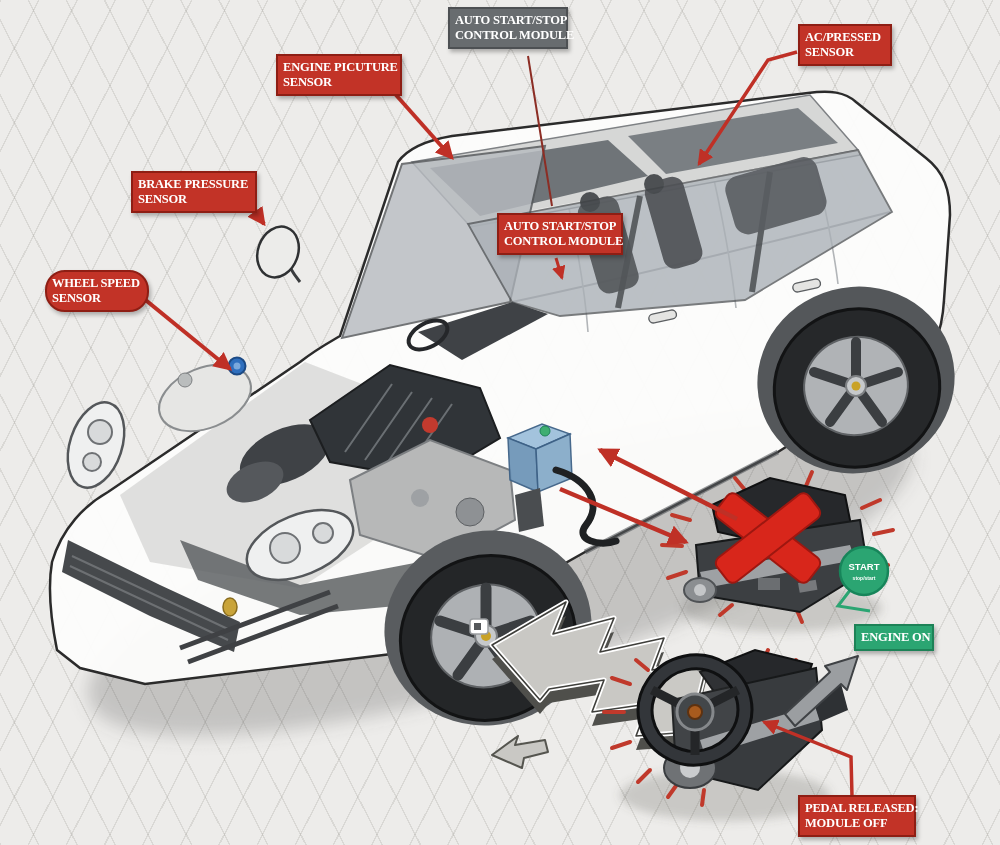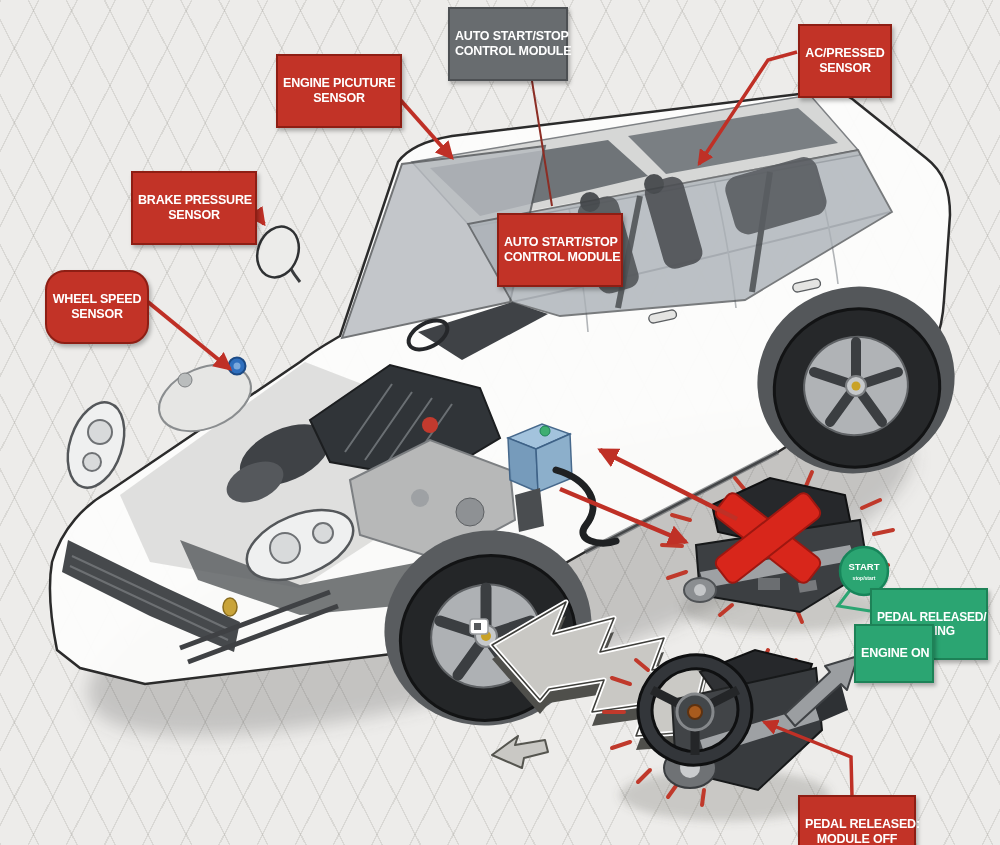--- a/index.html
+++ b/index.html
@@ -6,23 +6,23 @@
   #stage{
     position:relative;width:1000px;height:845px;overflow:hidden;
     background-color:#edecea;
     background-image:
       repeating-linear-gradient(117deg, rgba(140,138,130,.20) 0 1.4px, transparent 1.4px 34px),
       repeating-linear-gradient(63deg, rgba(140,138,130,.20) 0 1.4px, transparent 1.4px 34px);
     font-family:"Liberation Sans", sans-serif;
   }
   #scene{position:absolute;left:0;top:0;}
   .label{
-    position:absolute;z-index:5;color:#fff;text-align:center;
+    position:absolute;z-index:5;color:#fff;text-align:left;
     font-weight:bold;font-size:12.5px;line-height:1.18;letter-spacing:-.2px;
-    padding:20px 5px;box-shadow:2px 3px 4px rgba(0,0,0,.28);
+    padding:4px 5px;box-shadow:2px 3px 4px rgba(0,0,0,.28);font-family:Liberation Serif, serif;
   }
   .label .ln{display:block;white-space:nowrap;}
   .red{background:#c23327;border:2px solid #8e1e14;}
   .gray{background:#686c6f;border:2px solid #4d5053;}
   .green{background:#2ba572;border:2px solid #1d8257;}
   .badge-text{font-family:"Liberation Sans",sans-serif;font-weight:bold;fill:#fff;}
 </style>
 </head>
 <body>
 
@@ -265,24 +265,20 @@
 <div class="label red" style="left:497px;top:213px;width:112px;">
   <span class="ln">AUTO START/STOP</span>
   <span class="ln">CONTROL MODULE</span>
 </div>
 
 <div class="label red" style="left:45px;top:270px;width:90px;border-radius:20px;">
   <span class="ln">WHEEL SPEED</span>
   <span class="ln">SENSOR</span>
 </div>
 
-<div class="label green" style="left:870px;top:588px;width:104px;font-size:12px;">
-  <span class="ln">PEDAL RELEASED/</span>
-  <span class="ln">STERING</span>
-</div>
 
 <div class="label green" style="left:854px;top:624px;width:66px;">
   <span class="ln">ENGINE ON</span>
 </div>
 
 <div class="label red" style="left:798px;top:795px;width:104px;">
   <span class="ln">PEDAL RELEASED:</span>
   <span class="ln">MODULE OFF</span>
 </div>
 

